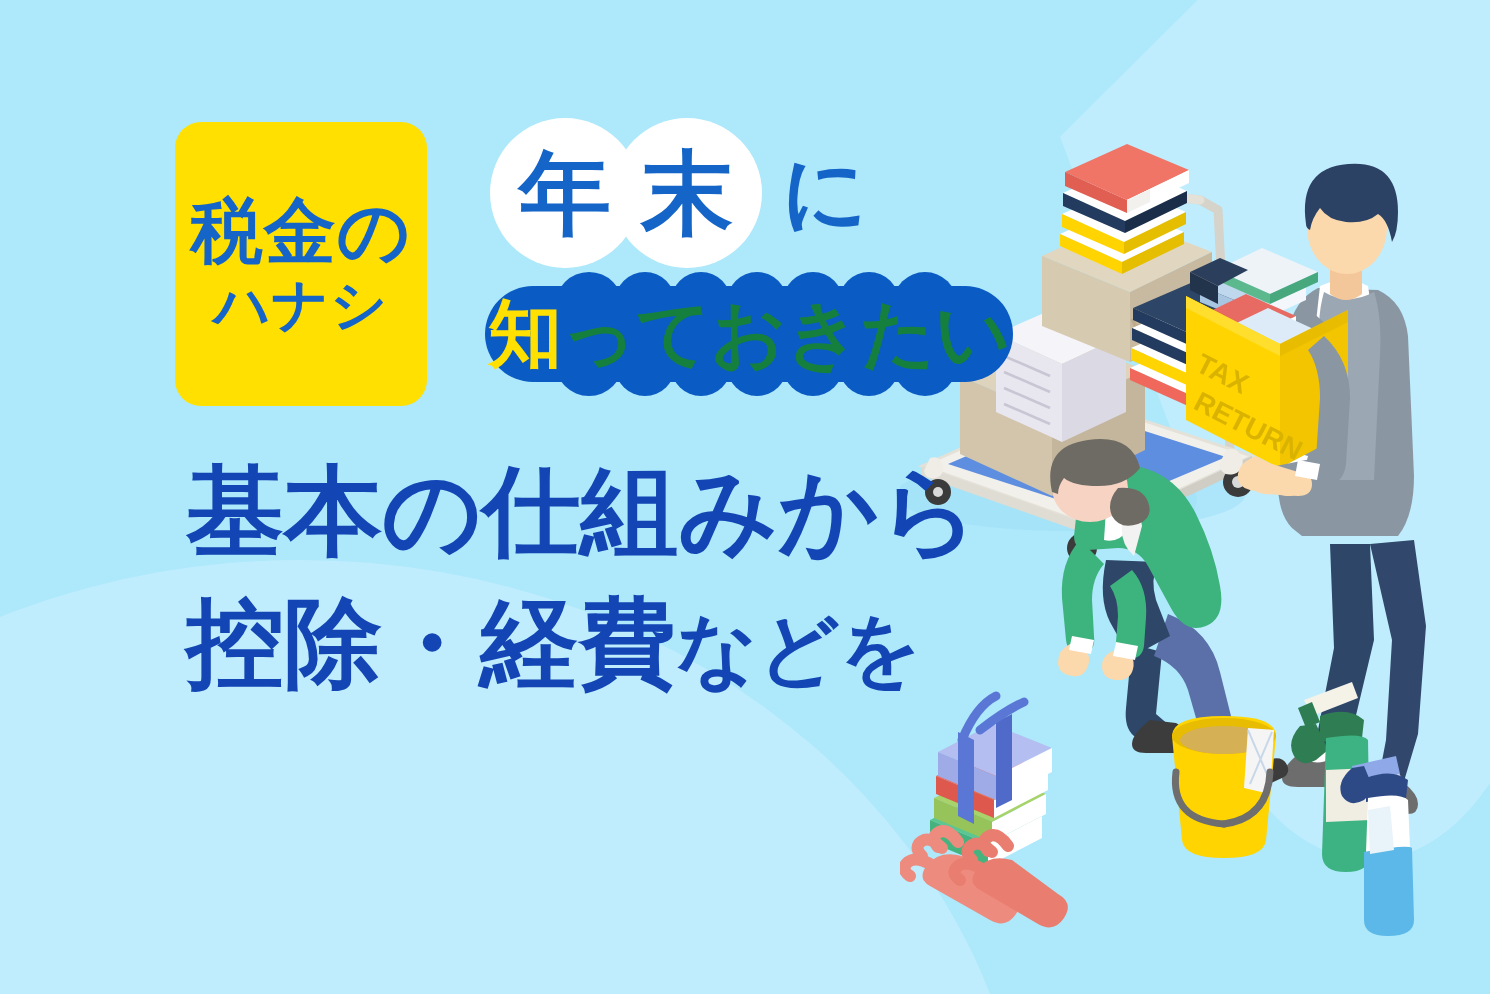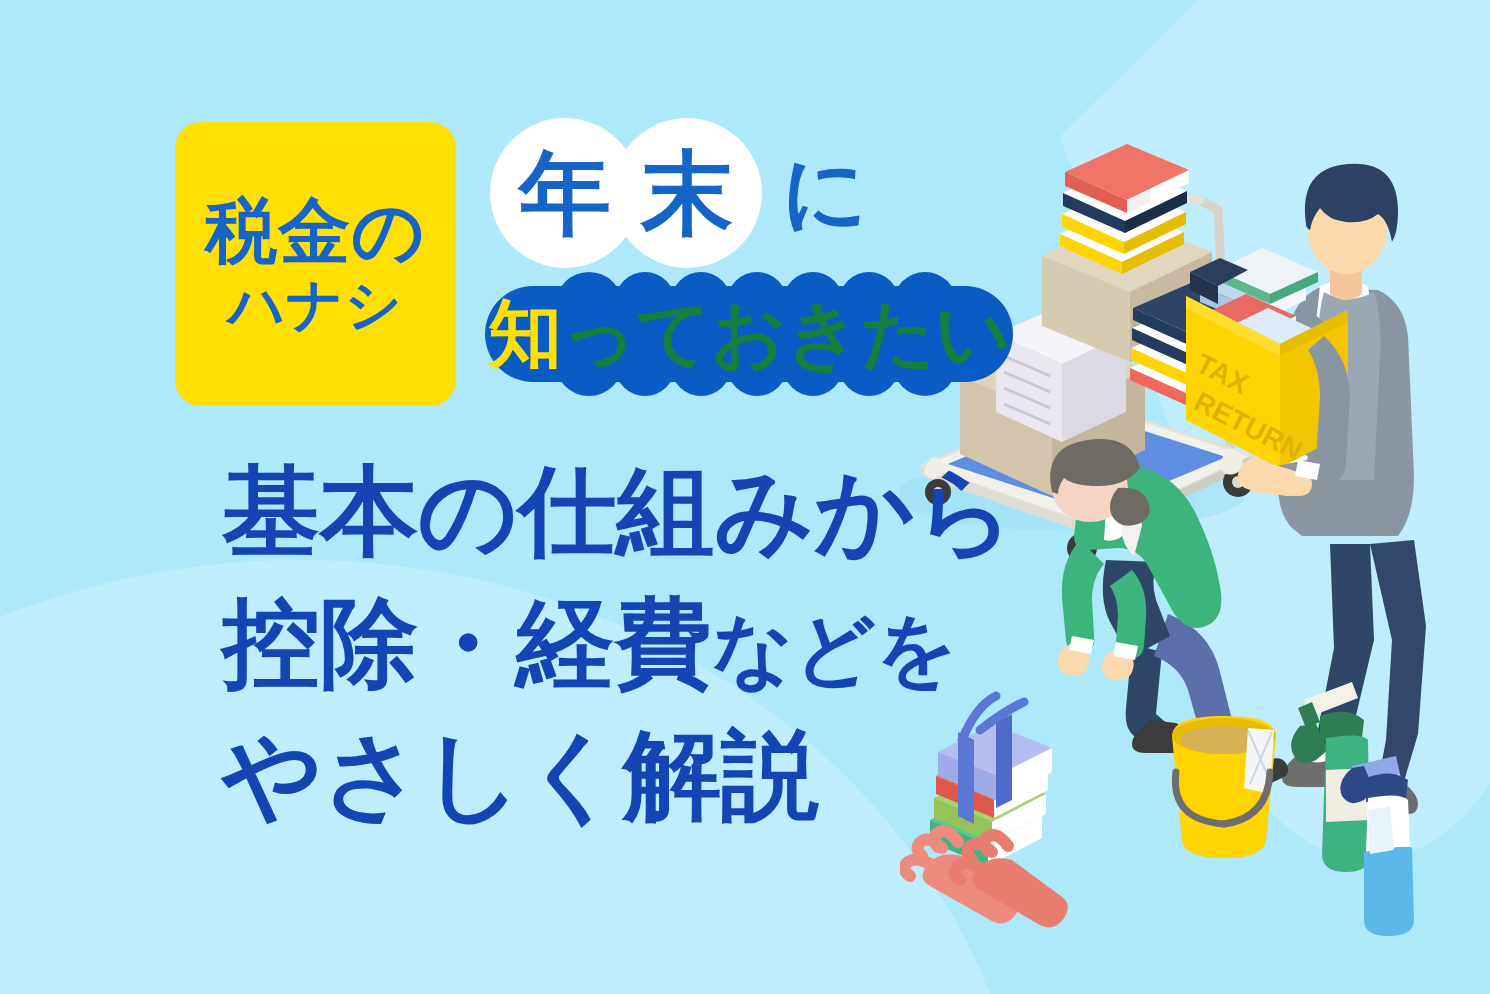--- a/index.html
+++ b/index.html
@@ -20,21 +20,21 @@
     background:#BFEDFD;
     clip-path:polygon(32% 0, 100% 0, 100% 100%, 100% 100%, 55% 100%, 0 18%);
   }
   .bg-right-blob{
     position:absolute;right:-60px;top:300px;width:360px;height:560px;
     background:#BFEDFD;border-radius:56% 44% 50% 50% / 48% 46% 54% 52%;
   }
 
   
   .badge{
-    position:absolute;left:175px;top:122px;width:281px;height:284px;
+    position:absolute;left:175px;top:122px;width:252px;height:284px;
     background:#FFE000;border-radius:26px;
     display:flex;flex-direction:column;align-items:center;justify-content:center;
   }
   .badge-line{
     color:#1565C8;font-weight:bold;letter-spacing:1px;line-height:1.02;
     white-space:nowrap;
   }
   .badge-line.l1{font-size:72px;margin-bottom:8px;}
   .badge-line.l2{font-size:56px;}
 
@@ -60,21 +60,21 @@
   .cloud-text{
     position:absolute;left:0;top:0;width:528px;height:124px;
     display:flex;align-items:center;justify-content:center;
     font-size:74px;font-weight:bold;line-height:1;white-space:nowrap;
     letter-spacing:-1px;
   }
   .cloud-text .k-yellow{color:#FFE000;}
   .cloud-text .k-white{color:#15803d;}
 
   
-  .headline{position:absolute;left:186px;top:462px;margin-left:36px;}
+  .headline{position:absolute;left:186px;top:462px;}
   .hl-row{
     color:#1346B4;font-weight:bold;line-height:1.0;white-space:nowrap;
     margin-bottom:34px;
   }
   .hl-big{font-size:98px;}
   .hl-small{font-size:80px;}
 
   
   .illus{position:absolute;left:900px;top:120px;width:590px;height:830px;}
   .illus svg{display:block;}
@@ -367,16 +367,15 @@
       <span class="k-yellow">知</span>
         <span class="k-white">っておきたい</span>
     </div>
   </div>
 
   <div class="headline">
     <div class="hl-row hl-big">基本の仕組みから</div>
     <div class="hl-row">
       <span class="hl-big">控除・経費</span><span class="hl-small">などを</span>
     </div>
-    <div class="hl-row hl-big">やさしく解説</div>
   </div>
 
 </div>
 
 </body></html>

